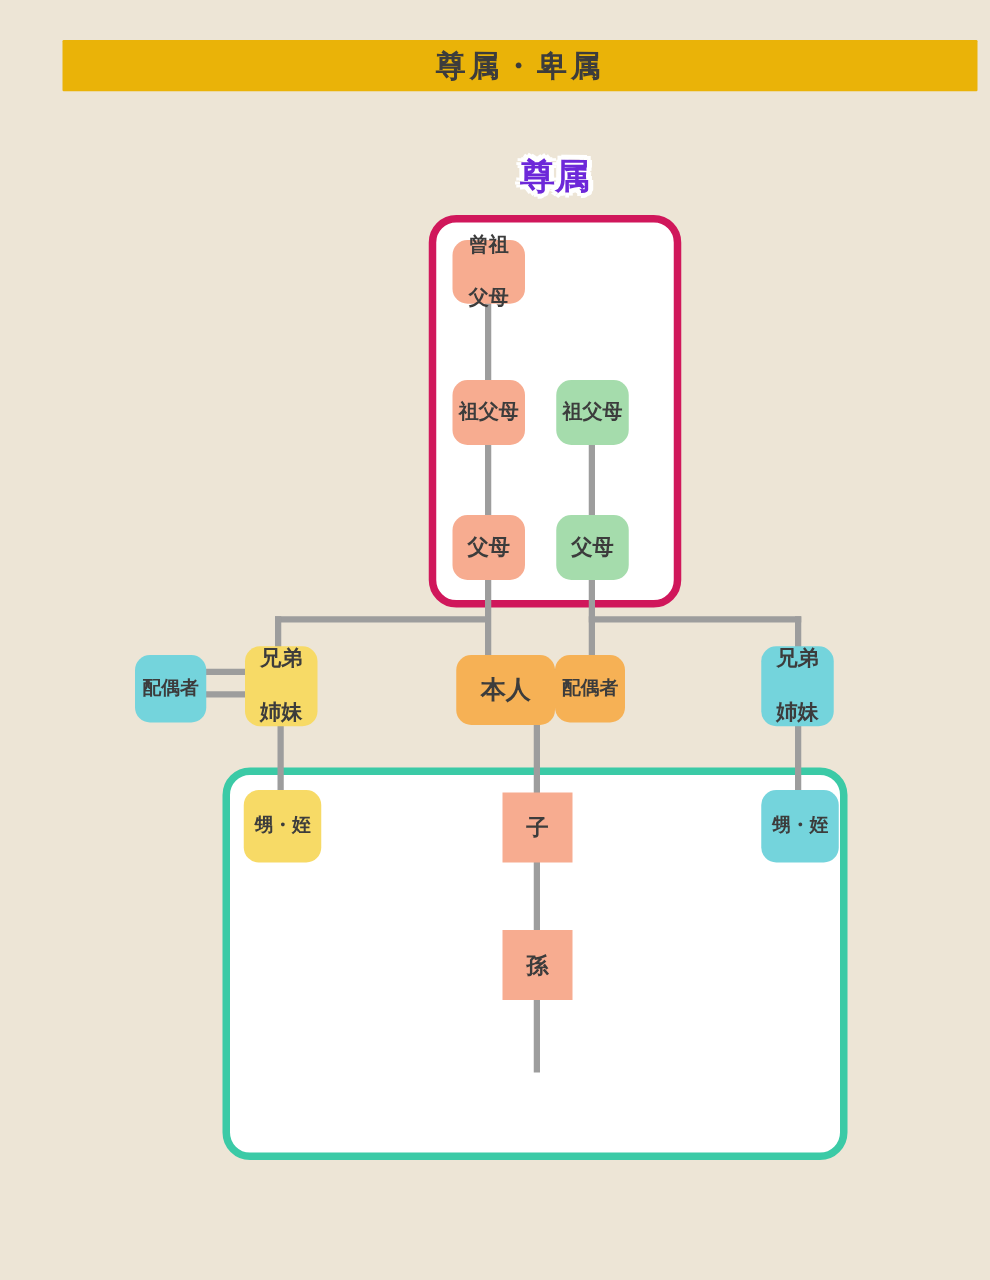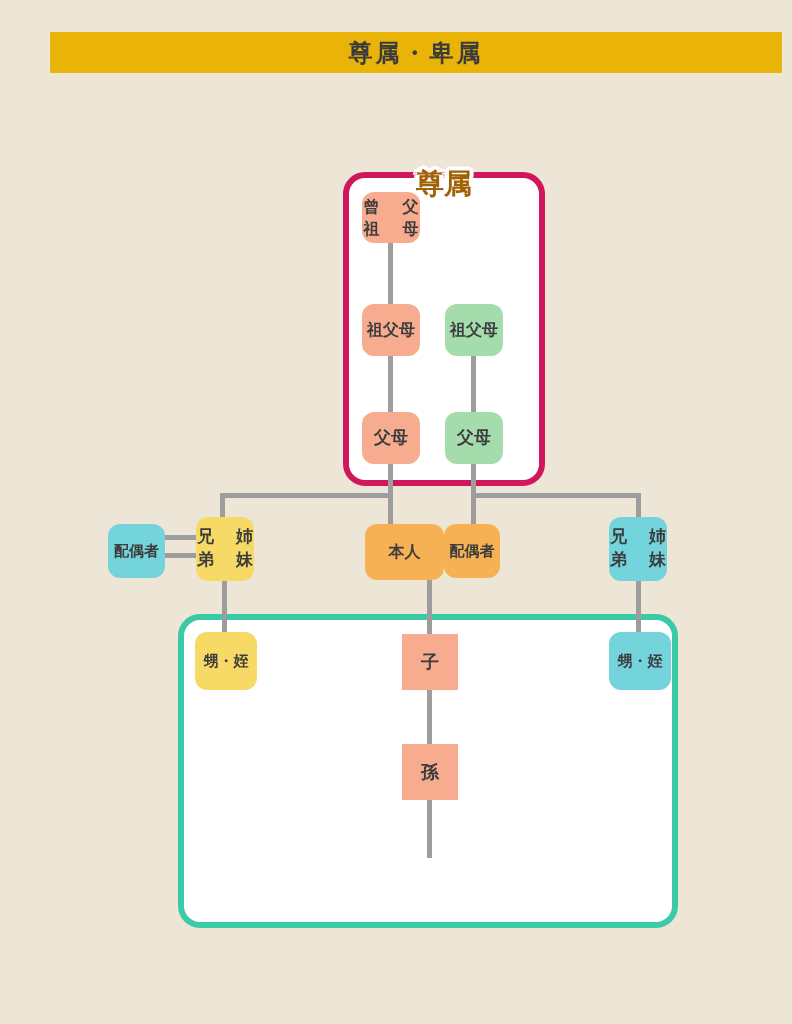--- a/index.html
+++ b/index.html
@@ -10,38 +10,38 @@
     background:#eab308; border-radius:1px; display:flex; align-items:center; justify-content:center; z-index:4;margin-left:20px;}
   .title-text{font-size:24px; font-weight:bold; color:#3C3C3C; letter-spacing:3px;}
 
   .group-box{position:absolute; background:#FFFFFF; border:6px solid; border-radius:22px; box-sizing:border-box; z-index:1;}
   .group-box.crimson-border{border-color:#D0175B; left:343px; top:172px; width:202px; height:314px;}
   .group-box.teal-border{border-color:#3BCAA6; left:178px; top:614px; width:500px; height:314px;}
 
   .group-label{position:absolute; text-align:center; font-weight:bold; font-size:28px; z-index:4;
     text-shadow:-3px -3px 0 #fff, 0 -4px 0 #fff, 3px -3px 0 #fff, -4px 0 0 #fff,
                  4px 0 0 #fff, -3px 3px 0 #fff, 0 4px 0 #fff, 3px 3px 0 #fff;}
-  .group-label.ascendants{left:343px; width:202px; top:122px; color:#a16207;margin-top:43px;}
+  .group-label.ascendants{left:343px; width:202px; top:122px; color:#6d28d9;}
   .group-label.descendants{left:178px; width:500px; top:936px; color:#3BCAA6;}
 
   .line{position:absolute; background:#9D9D9D; z-index:2;}
 
-  .node{position:absolute; display:flex; flex-direction:row; align-items:center; justify-content:center;
+  .node{position:absolute; display:flex; flex-direction:column; align-items:center; justify-content:center;
     text-align:center; font-weight:bold; color:#3C3C3C; border-radius:12px; font-size:16px; line-height:1.35; z-index:3;gap:20px;}
   .node.square{border-radius:0;}
   .salmon{background:#F7AC90;} .green{background:#A5DCAC;} .orange{background:#F6B155;}
   .yellow{background:#F7DA66;} .cyan{background:#74D4DC;}
 
   
   .n-ggp{left:362px; top:192px; width:58px; height:51px; font-size:16px;}
   .n-gp-self{left:362px; top:304px; width:58px; height:52px;}
   .n-gp-sp{left:445px; top:304px; width:58px; height:52px;}
   .n-p-self{left:362px; top:412px; width:58px; height:52px; font-size:17px;}
   .n-p-sp{left:445px; top:412px; width:58px; height:52px; font-size:17px;}
-  .n-self{left:365px; top:524px; width:79px; height:56px; font-size:16px;text-align:center;}
+  .n-self{left:365px; top:524px; width:79px; height:56px; font-size:20px;text-align:center;}
   .n-spouse{left:444px; top:524px; width:56px; height:54px; font-size:15px;}
   .n-sib-l{left:196px; top:517px; width:58px; height:64px; font-size:17px;}
   .n-sibsp{left:108px; top:524px; width:57px; height:54px; font-size:15px;}
   .n-sib-r{left:609px; top:517px; width:58px; height:64px; font-size:17px;}
   .n-neph-l{left:195px; top:632px; width:62px; height:58px; font-size:15px;}
   .n-neph-r{left:609px; top:632px; width:62px; height:58px; font-size:15px;}
   .n-child{left:402px; top:634px; width:56px; height:56px; font-size:18px;}
   .n-gchild{left:402px; top:744px; width:56px; height:56px; font-size:18px;}
   .n-ggchild{left:402px; top:854px; width:56px; height:58px; font-size:17px;}
 </style>

